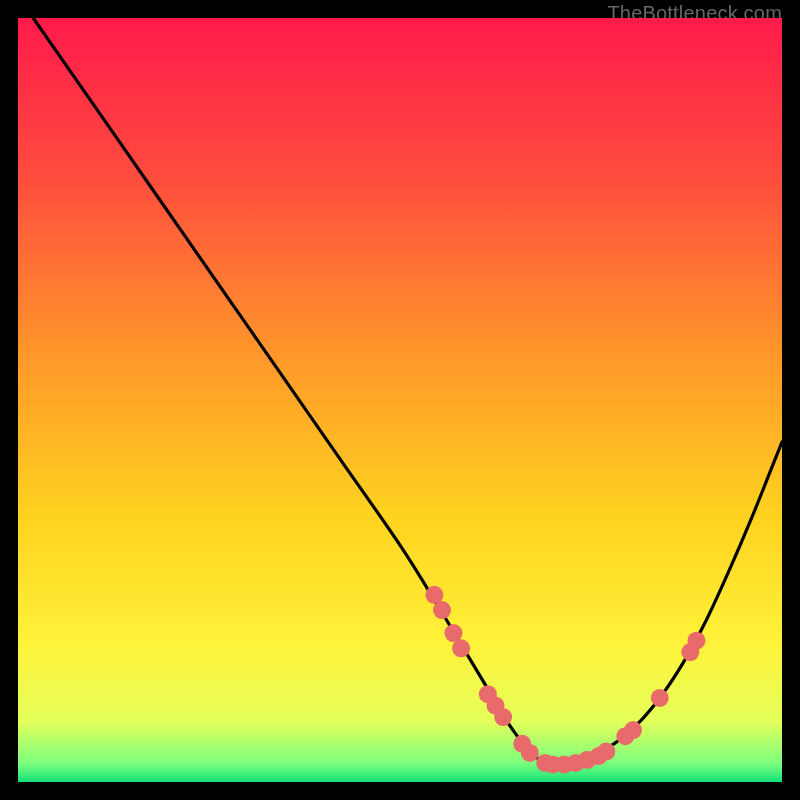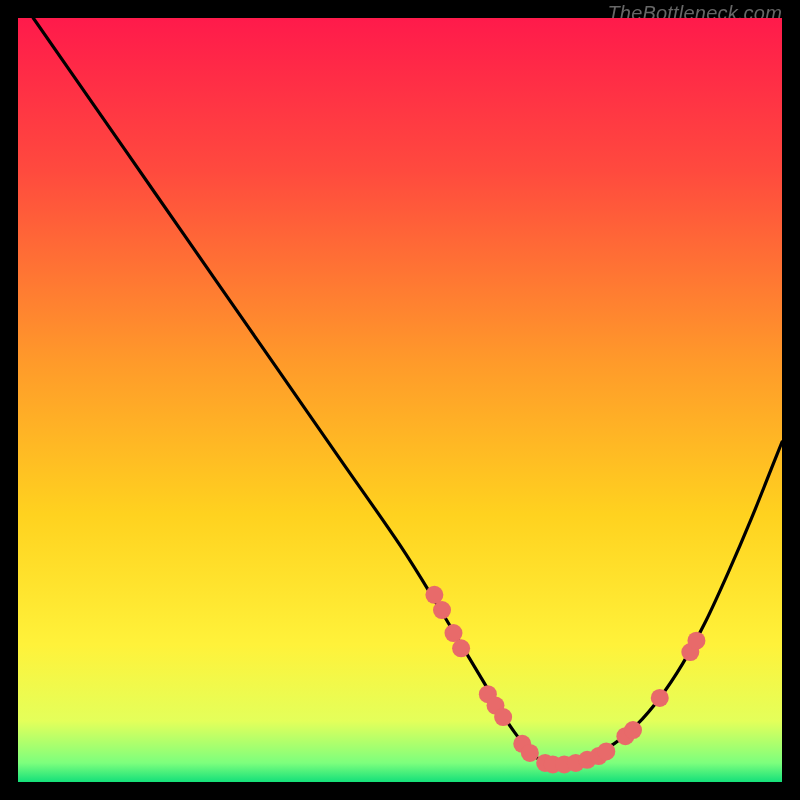--- a/index.html
+++ b/index.html
@@ -11,21 +11,20 @@
     overflow: hidden;
     font-family: Arial, Helvetica, sans-serif;
   }
   .frame {
     position: absolute;
     left: 18px;
     top: 18px;
     width: 764px;
     height: 572px;
     background: #000;
-    font-style: italic;
   }
   .plot-area {
     position: absolute;
     left: 0;
     top: 0;
     width: 764px;
     height: 764px;
   }
   .watermark {
     position: absolute;

